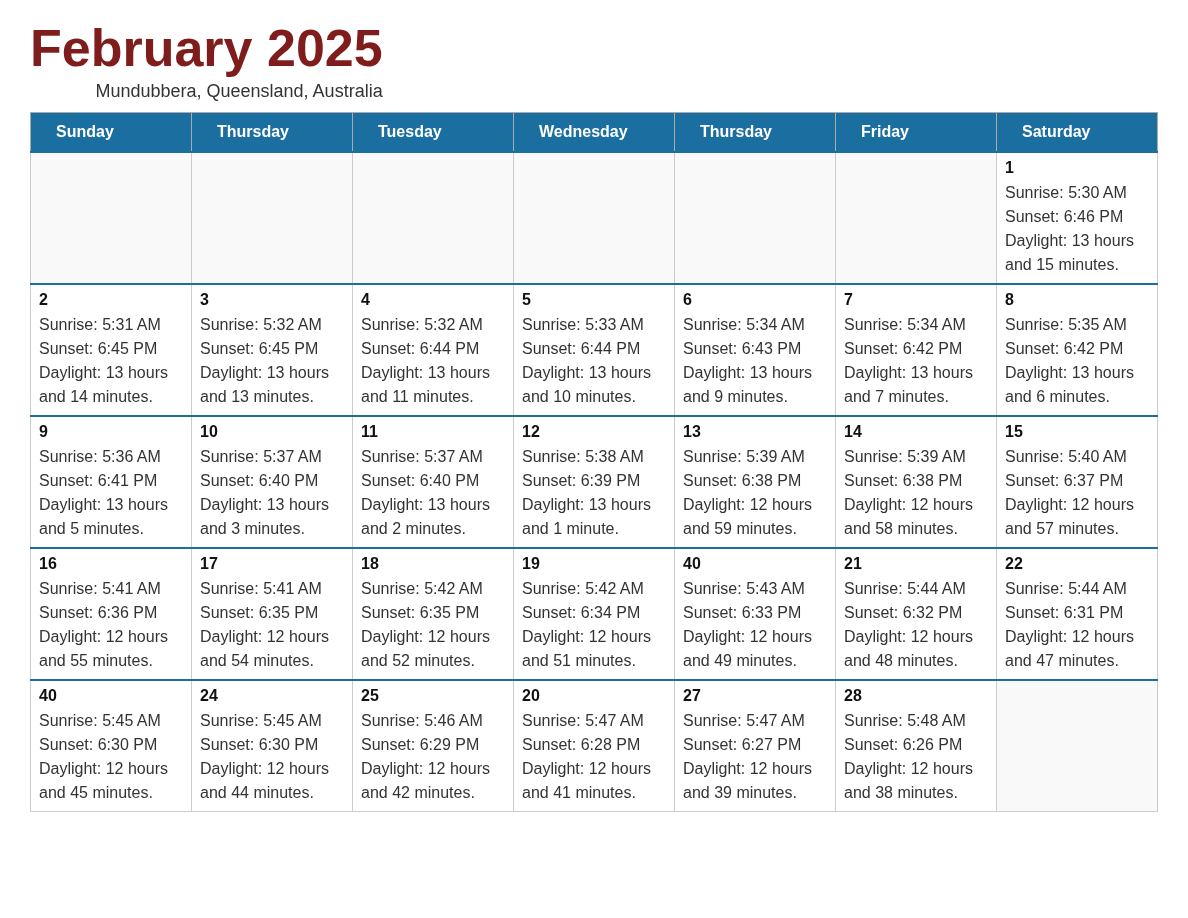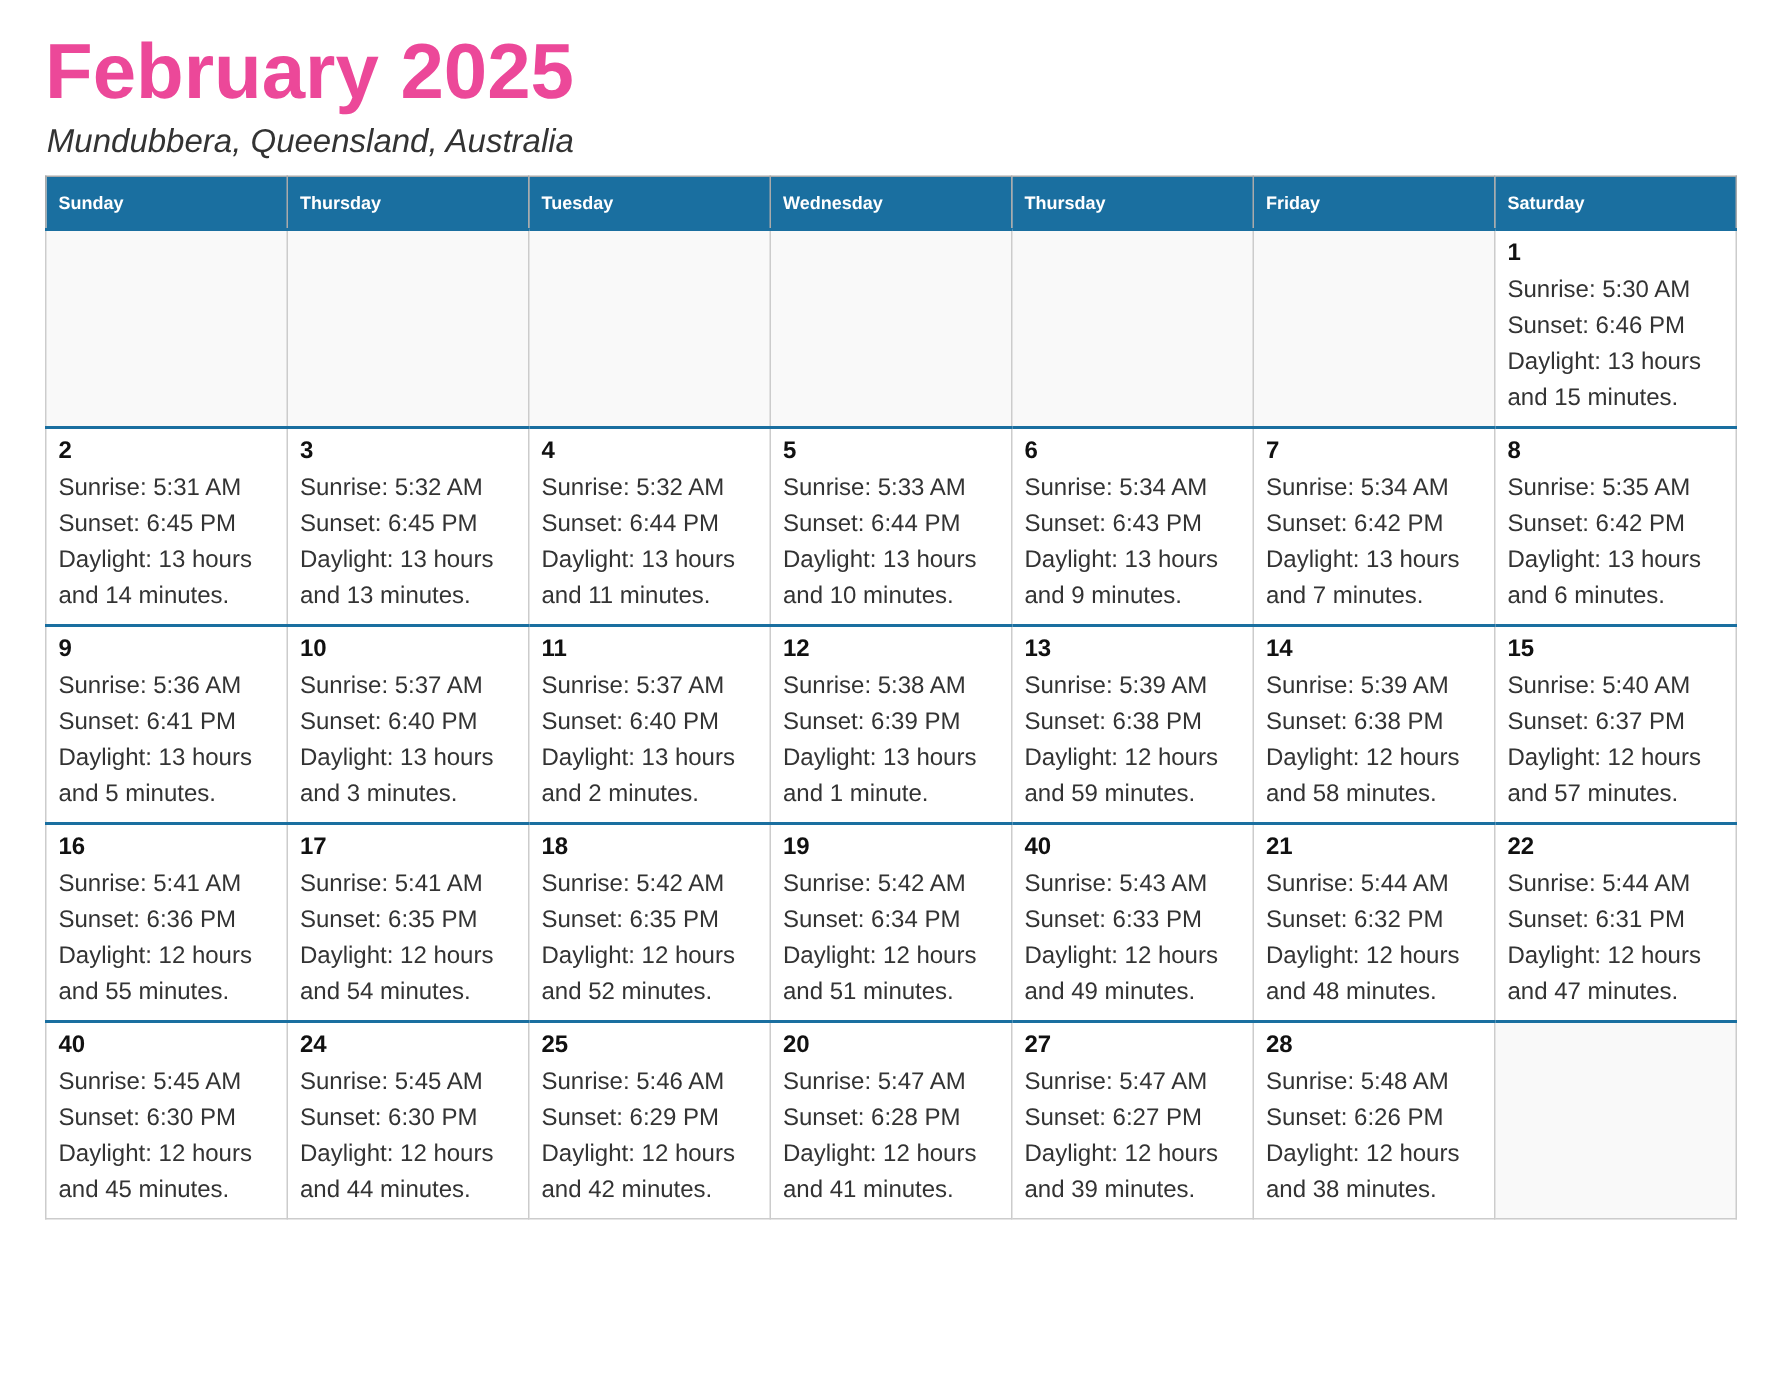--- a/index.html
+++ b/index.html
@@ -45,40 +45,39 @@
       vertical-align: middle;
       position: relative;
       top: -4px;
     }
     .title-section {
       text-align: right;
     }
     .month-title {
       font-size: 52px;
       font-weight: bold;
-      color: #ec4899;
+      color: #7f1d1d;
       line-height: 1.1;
     }
     .location-title {
-      font-size: 22px;
+      font-size: 18px;
       color: #333;
       margin-top: 4px;
-      font-style: italic;
     }
     .calendar {
       width: 100%;
       border-collapse: collapse;
       margin-top: 10px;
     }
     .calendar th {
       background-color: #1a6fa0;
       color: #fff;
-      font-size: 12px;
-      font-weight: bold;
-      padding: 10px 8px;
+      font-size: 16px;
+      font-weight: bold;
+      padding: 10px 25px;
       text-align: left;
       border: 1px solid #aaa;
     }
     .calendar td {
       vertical-align: top;
       border: 1px solid #ccc;
       padding: 6px 8px;
       width: 14.28%;
       min-height: 110px;
       height: 110px;

